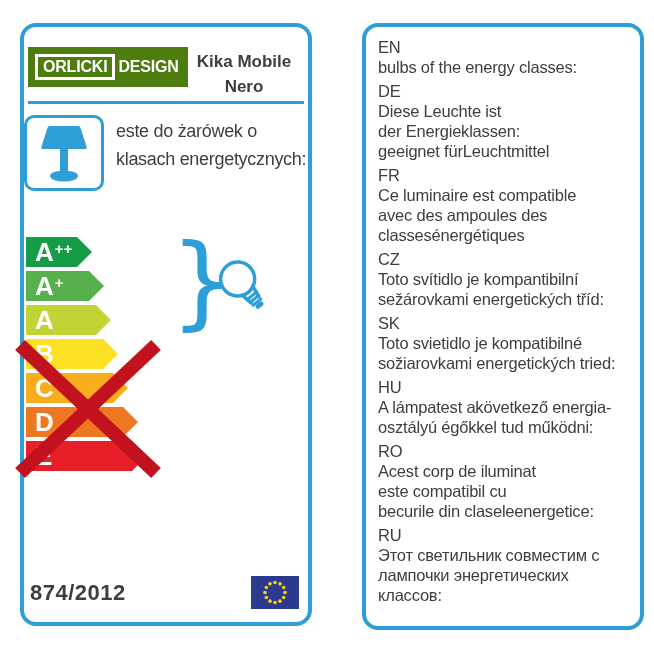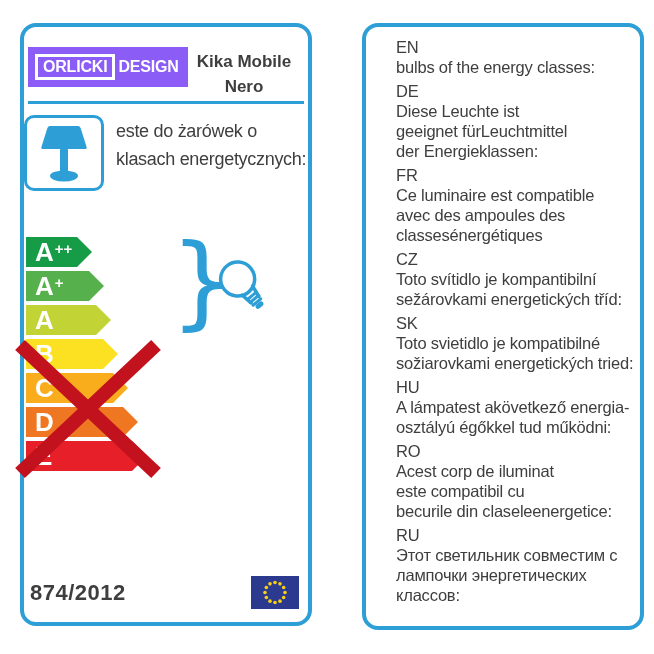--- a/index.html
+++ b/index.html
@@ -10,21 +10,21 @@
   .panel{
     position:absolute;background:#fff;border:4px solid #2d9fd6;
     border-radius:16px;box-sizing:border-box;
   }
   #left-panel{left:20px;top:23px;width:292px;height:603px;}
   #right-panel{left:362px;top:23px;width:282px;height:607px;padding:10px 0 0 12px;}
 
   
   .logo{
     position:absolute;left:4px;top:20px;width:160px;height:40px;
-    background:#8b5cf6;display:flex;align-items:center;padding-left:7px;
+    background:#4d7c0f;display:flex;align-items:center;padding-left:7px;
     box-sizing:border-box;color:#fff;font-weight:bold;font-size:16px;letter-spacing:-0.2px;
   }
   .logo .boxed{border:3px solid #fff;padding:1px 5px;}
   .logo .plain{margin-left:3px;}
   .product-title{
     position:absolute;left:158px;right:2px;top:22px;text-align:center;
     font-size:17px;line-height:25px;font-weight:600;color:#3e3e3e;
   }
   .divider{position:absolute;left:4px;right:4px;top:74px;height:3px;background:#2d9fd6;}
 
@@ -57,21 +57,21 @@
   .cross{position:absolute;left:-12px;top:310px;pointer-events:none;}
 
   
   .regulation{
     position:absolute;left:6px;top:553px;font-size:22px;font-weight:bold;
     letter-spacing:0.5px;color:#3e3e3e;
   }
   .eu-flag{position:absolute;left:227px;top:549px;}
 
   
-  .lang{margin-bottom:4px;margin-left:18px;}
+  .lang{margin-bottom:4px;}
   .lang .code, .lang .line{
     font-size:16.5px;line-height:20px;letter-spacing:-0.2px;
     color:#3e3e3e;white-space:nowrap;
   }
 </style>
 </head>
 <body>
 
 <div class="panel" id="left-panel">
 
@@ -165,22 +165,22 @@
 
 <div class="panel" id="right-panel">
   <div>
       <div class="lang">
         <div class="code">EN</div>
         <div class="line">bulbs of the energy classes:</div>
       </div>
       <div class="lang">
         <div class="code">DE</div>
         <div class="line">Diese Leuchte ist</div>
+        <div class="line">der Energieklassen:</div>
         <div class="line">geeignet fürLeuchtmittel</div>
-        <div class="line">der Energieklassen:</div>
       </div>
       <div class="lang">
         <div class="code">FR</div>
         <div class="line">Ce luminaire est compatible</div>
         <div class="line">avec des ampoules des</div>
         <div class="line">classesénergétiques</div>
       </div>
       <div class="lang">
         <div class="code">CZ</div>
         <div class="line">Toto svítidlo je kompantibilní</div>

